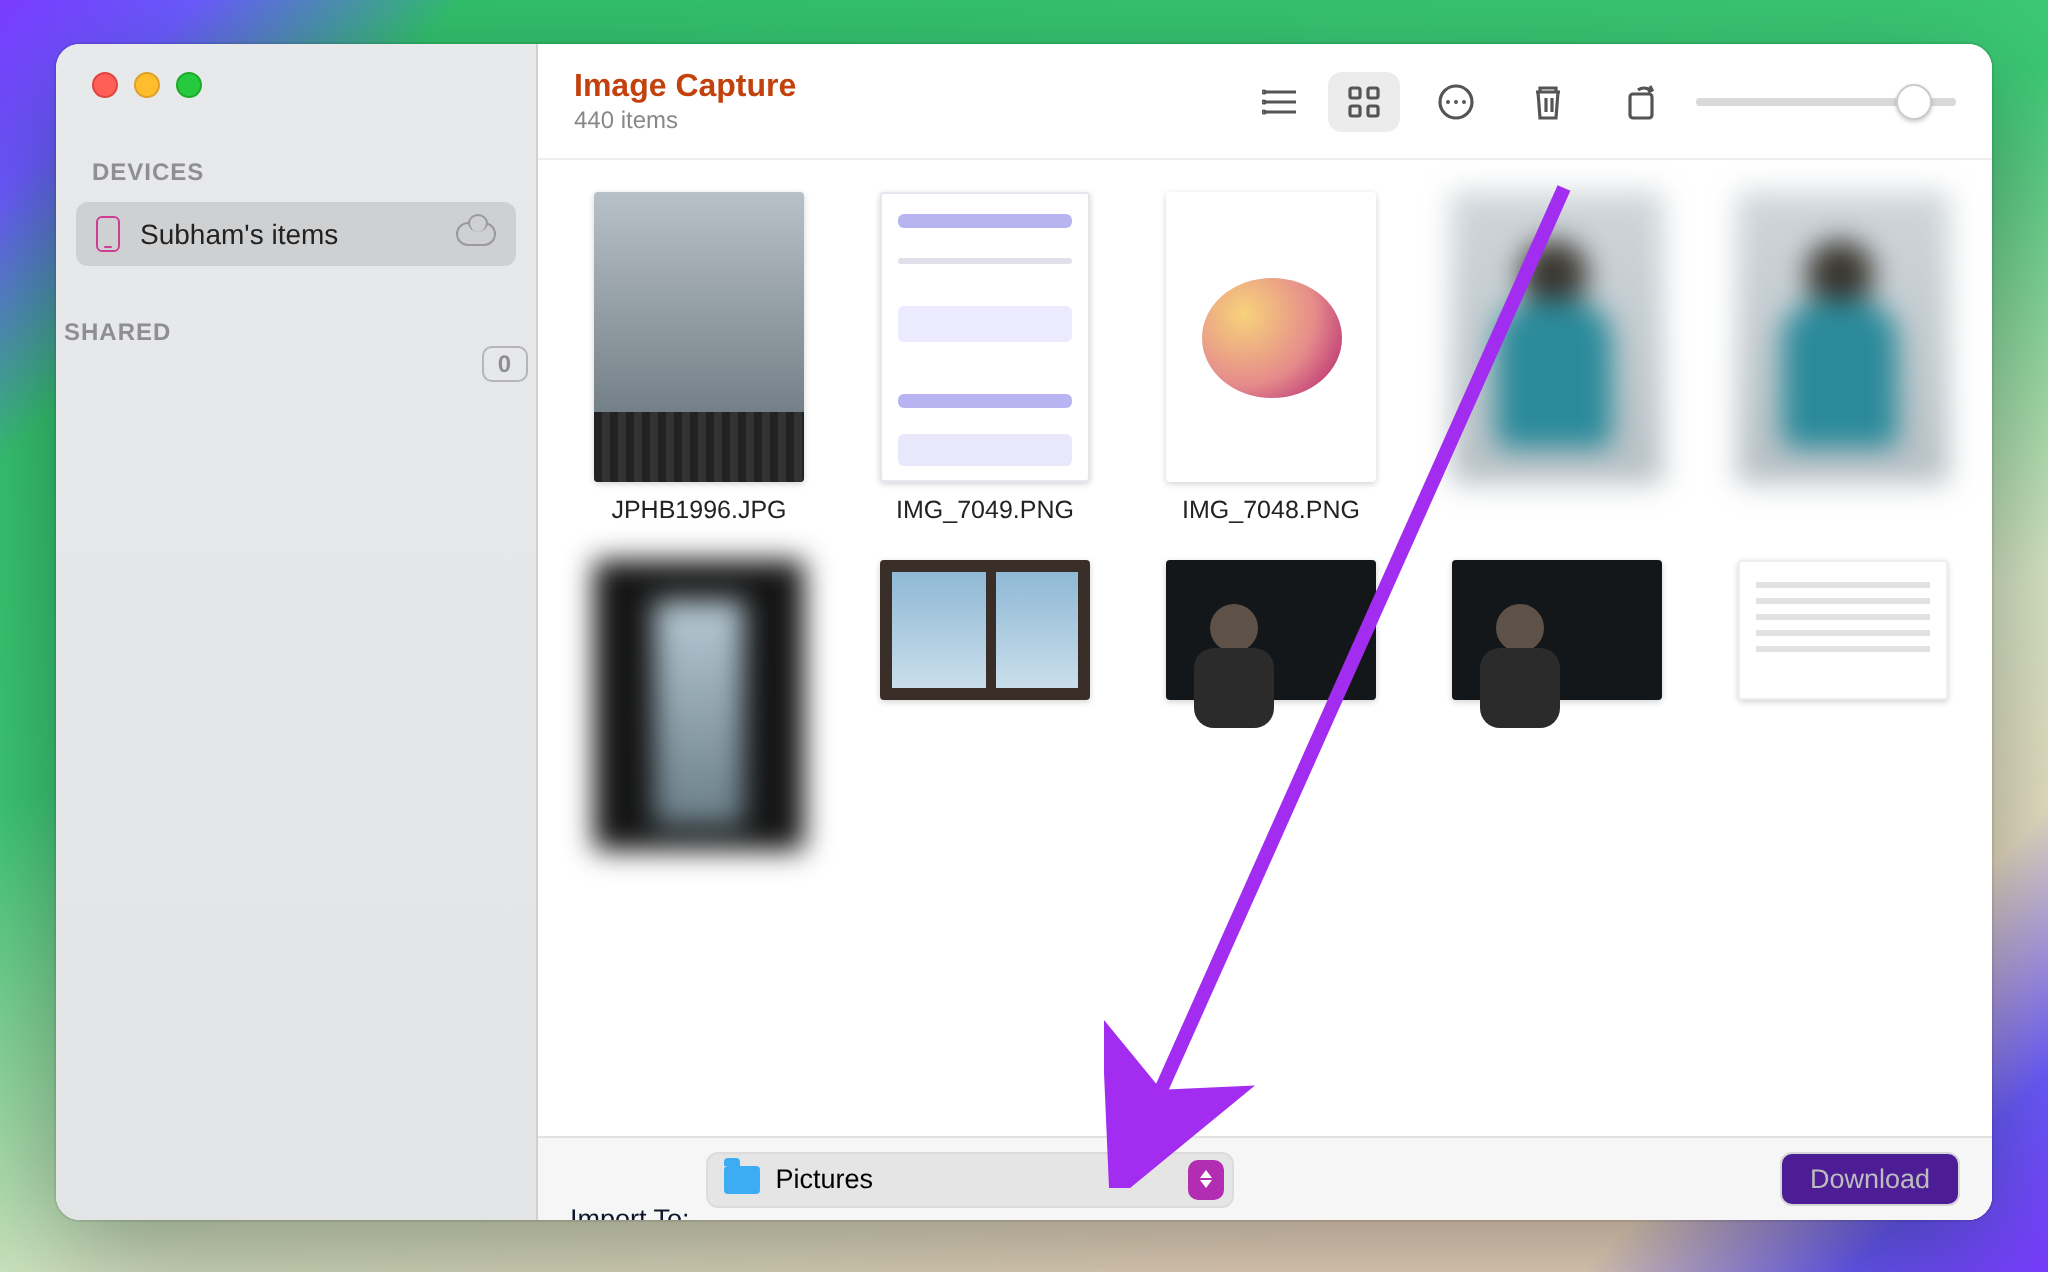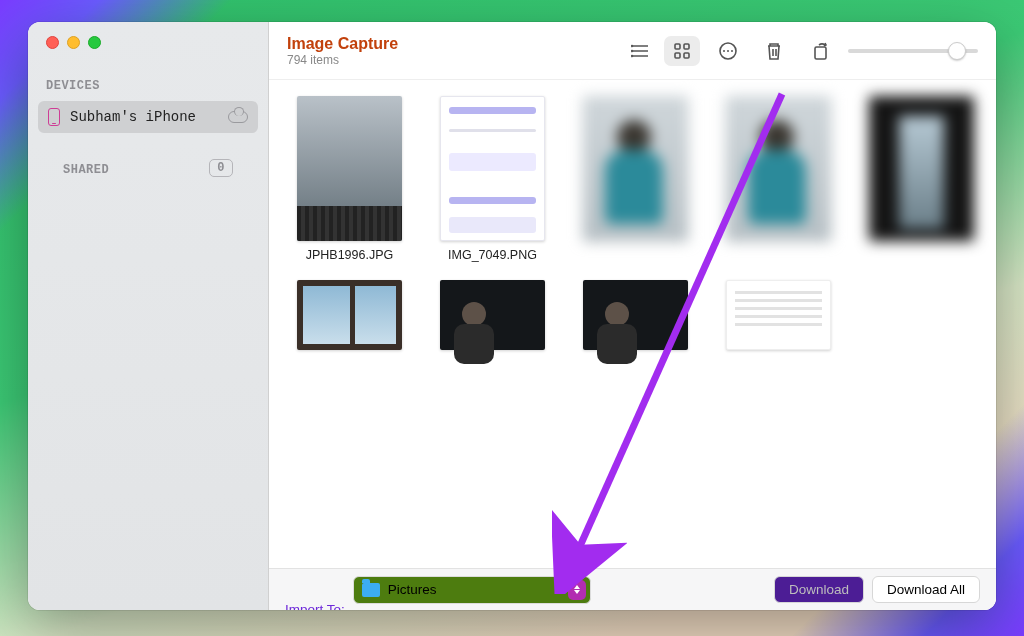--- a/index.html
+++ b/index.html
@@ -16,38 +16,37 @@
     position: absolute; left: 28px; top: 22px; width: 968px; height: 588px;
     background: #fff; border-radius: 12px; overflow: hidden;
     box-shadow: 0 20px 60px rgba(0,0,0,0.35), 0 0 0 1px rgba(0,0,0,0.08);
     display: flex;
   }
   .sidebar {
     width: 290px; height: 100%;
     background: linear-gradient(#e7e9eb, #e2e4e6);
     border-right: 1px solid #d0d0d0;
     padding-top: 14px;
-    font-family: Liberation Mono, monospace;
   }
   .traffic { display: flex; gap: 8px; padding-left: 18px; }
   .dot { width: 13px; height: 13px; border-radius: 50%; }
   .dot.close { background:#ff5f56; border:1px solid #e0443e; }
   .dot.min { background:#ffbd2e; border:1px solid #dea123; }
   .dot.max { background:#27c93f; border:1px solid #1aab29; }
   .sec-label { color:#8e8e93; font-size:12px; font-weight:700; letter-spacing:.5px; padding:30px 18px 8px; text-transform:uppercase; }
   .side-item {
     margin: 0 10px; padding: 7px 10px; border-radius: 6px;
     display:flex; align-items:center; gap:10px; font-size:14px; color:#222;
   }
   .side-item.sel { background:#cfd0d2; }
   .side-item .phone-ic { width:12px; height:18px; border:1.5px solid #ce3d95; border-radius:3px; position:relative; }
   .side-item .phone-ic::after{content:""; position:absolute; bottom:1px; left:3px; width:4px; height:1.5px; background:#ce3d95; border-radius:1px;}
   .side-item .cloud { margin-left:auto; width:20px; height:12px; border:1.5px solid #9a9a9e; border-radius:10px; position:relative; background:transparent;}
   .side-item .cloud::before{content:"";position:absolute;top:-5px;left:5px;width:8px;height:8px;border:1.5px solid #9a9a9e;border-radius:50%;border-bottom:none;background:#cfd0d2;}
-  .shared-row { display:flex; align-items:flex-end; padding: 0 35px; color:#8e8e93; font-size:12px; font-weight:700; letter-spacing:.5px;}
+  .shared-row { display:flex; align-items:flex-start; padding: 0 4px; color:#8e8e93; font-size:12px; font-weight:700; letter-spacing:.5px;flex-direction:column;}
   .shared-count { margin-left:auto; border:1px solid #b5b5b9; color:#8e8e93; border-radius:5px; padding:1px 7px; font-size:12px; font-weight:600;}
   .main { flex:1; display:flex; flex-direction:column; height:100%; background:#fff; }
   .toolbar { height:58px; display:flex; align-items:center; padding:0 18px; gap:10px; border-bottom:1px solid #eee;}
   .titleblock .t1{font-size:16px; font-weight:700; color:#c2410c;}
   .titleblock .t2{font-size:12px; color:#888;}
   .tool-spacer{flex:1;}
   .seg { display:flex; gap:6px;}
   .seg .btn, .toolbtn { width:36px; height:30px; border-radius:7px; display:flex; align-items:center; justify-content:center; color:#555; }
   .seg .btn.active{ background:#ececec; }
   .seg .btn svg, .toolbtn svg { stroke:#555; fill:none; stroke-width:1.6; }
@@ -90,22 +89,22 @@
   .th-window{background:#0f1a26;position:relative;border:6px solid #3a2f28;}
   .th-window::before{content:"";position:absolute;inset:0;background:linear-gradient(#8fb9d5,#c9deeb);}
   .th-window::after{content:"";position:absolute;left:50%;top:0;bottom:0;width:5px;background:#3a2f28;}
   .th-dark{background:#14171a;position:relative;}
   .th-dark::before{content:"";position:absolute;top:22px;left:22px;width:24px;height:24px;border-radius:50%;background:#5d5148;}
   .th-dark::after{content:"";position:absolute;top:44px;left:14px;width:40px;height:40px;background:#2b2b2b;border-radius:10px;}
   .th-doc{background:#fff;border:1px solid #eee;}
   .th-doc .ln{position:absolute;left:8px;right:8px;height:3px;background:#e2e2e2;}
   .row3 .thumb{height:70px;}
   .footer{ height:42px; background:rgba(246,246,247,.95); border-top:1px solid #e2e2e2; display:flex; align-items:center; padding:0 16px; gap:8px; font-size:13.5px;}
-  .footer .lbl{color:#6d28d9;margin-top:40px;}
-  .picker{ display:flex; align-items:center; gap:8px; background:#4d7c0f; border:1px solid #dcdcdc; border-radius:6px; padding:3px 4px 3px 8px; width:238px;}
+  .footer .lbl{color:#0f172a;margin-top:40px;}
+  .picker{ display:flex; align-items:center; gap:8px; background:#e5e5e5; border:1px solid #dcdcdc; border-radius:6px; padding:3px 4px 3px 8px; width:264px;}
   .picker .folder{width:18px;height:14px;background:#3cadf3;border-radius:2px;position:relative;}
   .picker .folder::before{content:"";position:absolute;top:-4px;left:0;width:8px;height:4px;background:#3cadf3;border-radius:2px 2px 0 0;}
   .picker .step{margin-left:auto;width:18px;height:20px;border-radius:5px;background:#b22db1;display:flex;flex-direction:column;align-items:center;justify-content:center;gap:1px;}
   .picker .step .a{width:0;height:0;border-left:3px solid transparent;border-right:3px solid transparent;}
   .picker .step .up{border-bottom:4px solid #fff;}
   .picker .step .dn{border-top:4px solid #fff;}
   .footer .sp{flex:1;}
   .fbtn{ padding:5px 14px; border-radius:6px; border:1px solid #d7d7d7; background:#fff; font-size:13.5px;}
   .fbtn.dis{ color:#bdbdbd; background:#4c1d95;}
   .annot-arrow{ position:absolute; left:552px; top:84px; pointer-events:none; }
@@ -118,34 +117,34 @@
 
     <div class="sidebar">
       <div class="traffic">
         <div class="dot close"></div>
         <div class="dot min"></div>
         <div class="dot max"></div>
       </div>
       <div class="sec-label">DEVICES</div>
       <div class="side-item sel">
         <span class="phone-ic"></span>
-        <span>Subham's iPhone</span>
+        <span>Subham's items</span>
         <span class="cloud"></span>
       </div>
       <div class="shared-row" style="margin-top:26px;">
         <span>SHARED</span>
         <span class="shared-count">0</span>
       </div>
     </div>
 
     <div class="main">
       <div class="toolbar">
         <div class="titleblock">
           <div class="t1">Image Capture</div>
-          <div class="t2">794 items</div>
+          <div class="t2">440 items</div>
         </div>
         <div class="tool-spacer"></div>
         <div class="seg">
           <div class="btn" title="List view">
             <svg width="18" height="14" viewBox="0 0 18 14">
                 <line x1="1" y1="2" x2="17" y2="2"></line>
                 <line x1="1" y1="7" x2="17" y2="7"></line>
                 <line x1="1" y1="12" x2="17" y2="12"></line>
                 <circle cx="1" cy="2" r=".5"></circle>
                 <circle cx="1" cy="7" r=".5"></circle>
@@ -197,20 +196,26 @@
           <div class="cell">
             <div class="thumb th-app th7049">
               <div class="bar"></div>
                 <div class="tx"></div>
                 <div class="bar"></div>
                 <div class="bar"></div>
                 <div class="bar"></div>
             </div>
             <div class="fname">IMG_7049.PNG</div>
           </div>
+          <div class="cell">
+            <div class="thumb th7048">
+                <div class="blob"></div>
+              </div>
+            <div class="fname">IMG_7048.PNG</div>
+          </div>
 
           <div class="cell">
             <div class="thumb th-person th-blur"></div>
             <div class="fname"></div>
           </div>
           <div class="cell">
             <div class="thumb th-person th-blur"></div>
             <div class="fname"></div>
           </div>
           <div class="cell">
@@ -244,21 +249,20 @@
         <div class="picker">
           <span class="folder"></span>
           <span>Pictures</span>
           <span class="step">
               <span class="a up"></span>
               <span class="a dn"></span>
             </span>
         </div>
         <div class="sp"></div>
         <button class="fbtn dis">Download</button>
-        <button class="fbtn">Download All</button>
       </div>
     </div>
   </div>
 
   <svg class="annot-arrow" width="260" height="510">
     <defs>
       <marker id="ahead" markerWidth="14" markerHeight="14" refX="6" refY="6" orient="auto">
         <path d="M0,0 L12,6 L0,12 L3,6 Z" fill="#a22cef"></path>
       </marker>
     </defs>

